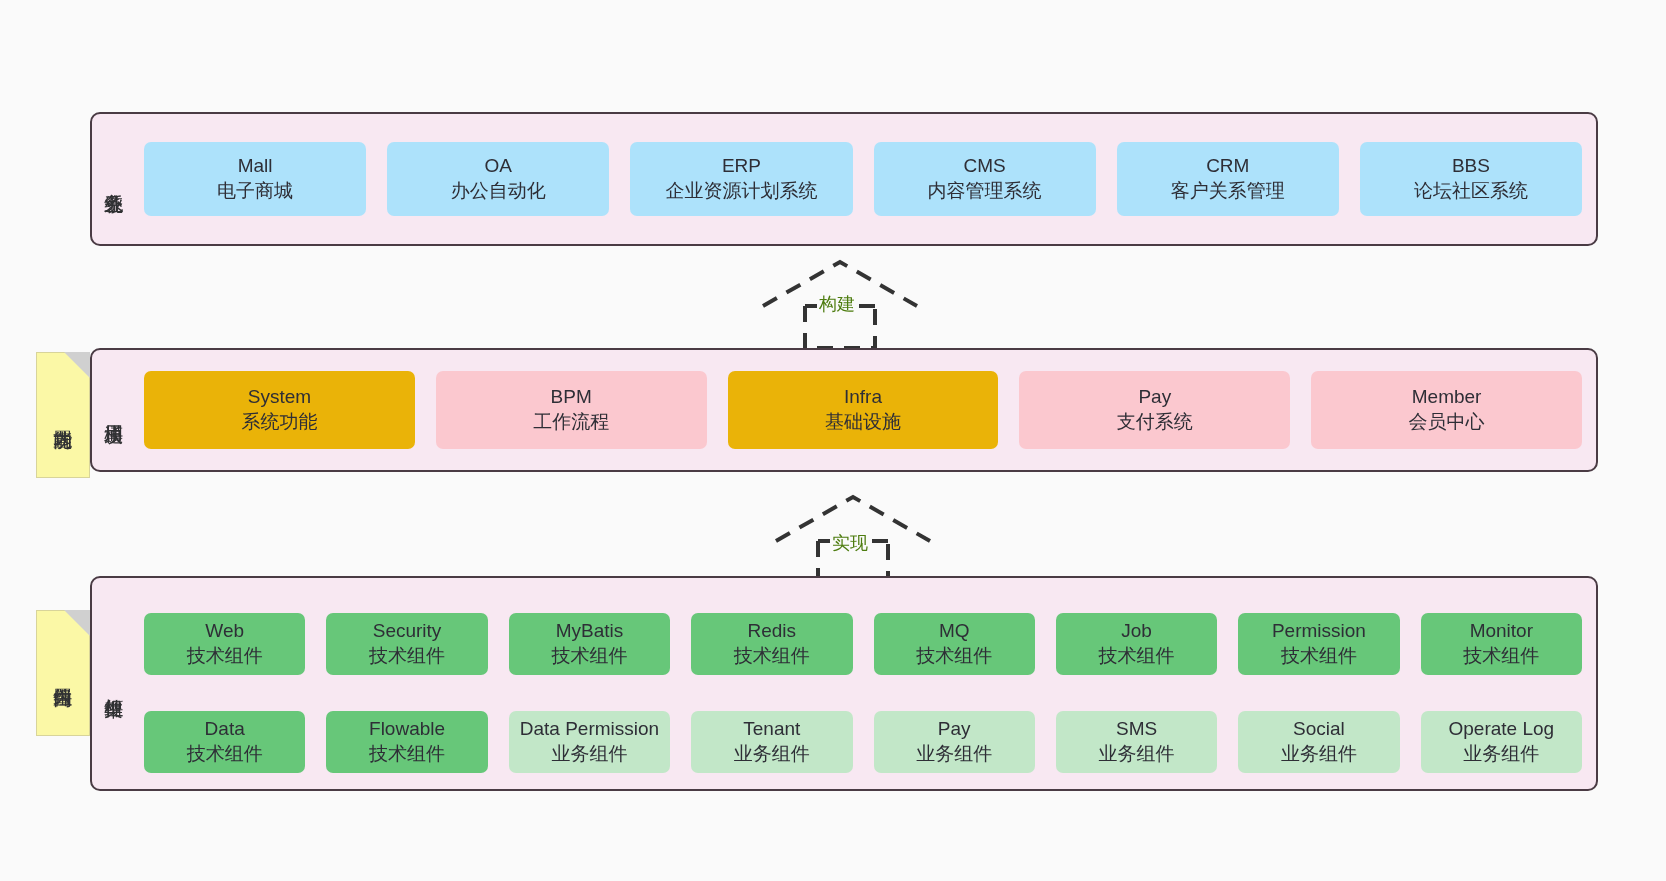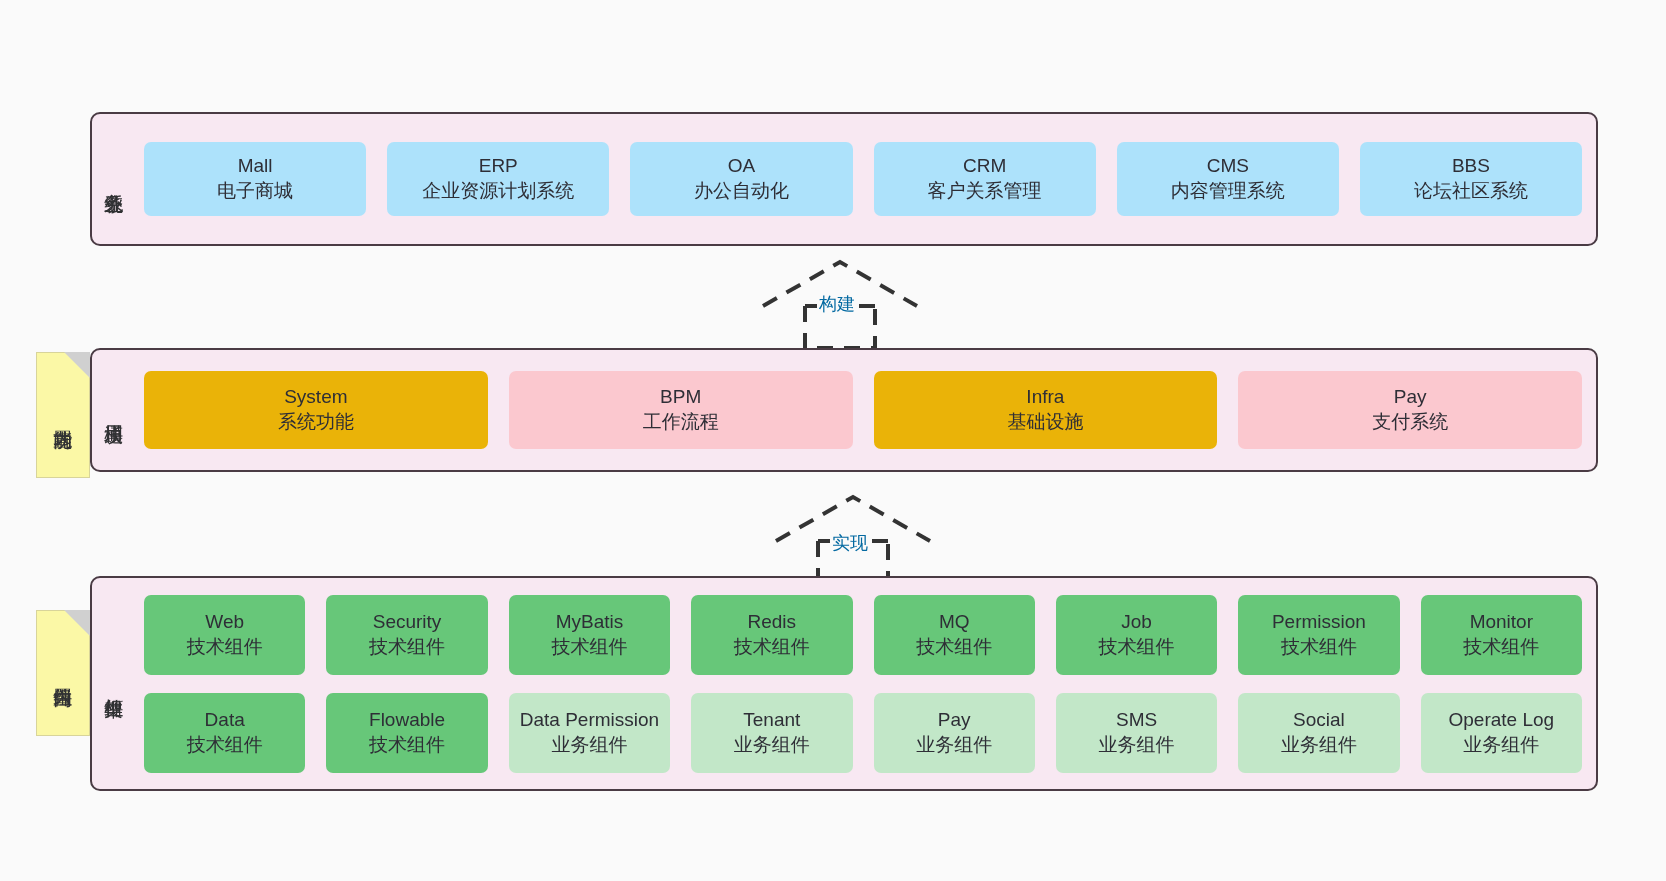--- a/index.html
+++ b/index.html
@@ -88,21 +88,21 @@
   .c-lightgreen  { background: #c2e7c8; }
 
   
   #layer-business   { left: 90px;  top: 112px; width: 1508px; height: 134px; }
   #layer-business .row { height: 74px; }
 
   #layer-common     { left: 90px;  top: 348px; width: 1508px; height: 124px; }
   #layer-common .row { height: 78px; }
 
   #layer-framework  { left: 90px;  top: 576px; width: 1508px; height: 215px; }
-  #layer-framework .row { height: 80px; }
+  #layer-framework .row { height: 80px; align-items: flex-end; }
 
   
   .note {
     position: absolute;
     background: #fbf8a6;
     border: 1px solid #d8d49a;
     display: flex;
     align-items: center;
     justify-content: center;
     font-size: 19px;
@@ -127,21 +127,21 @@
   
   .arrow {
     position: absolute;
     width: 170px;
     height: 95px;
   }
   .arrow svg { display: block; overflow: visible; }
   .arrow-label {
     position: absolute;
     font-size: 18px;
-    color: #0369a1;
+    color: #4d7c0f;
     background: #fafafa;
     padding: 0 2px;
     white-space: nowrap;
   }
   #arrow-build { left: 755px; top: 256px; }
   #arrow-build .arrow-label { left: 62px; top: 36px; }
   #arrow-impl  { left: 768px; top: 491px; }
   #arrow-impl  .arrow-label { left: 62px; top: 40px; text-align: center; }
 </style>
 </head>
@@ -151,34 +151,34 @@
 
   <div class="layer" id="layer-business">
     <div class="layer-title">业务系统</div>
     <div class="layer-body">
       <div class="row">
         <div class="cell c-blue">
           <span class="l1">Mall</span>
           <span class="l2">电子商城</span>
         </div>
         <div class="cell c-blue">
+          <span class="l1">OA</span>
+          <span class="l2">办公自动化</span>
+        </div>
+        <div class="cell c-blue">
           <span class="l1">ERP</span>
           <span class="l2">企业资源计划系统</span>
         </div>
         <div class="cell c-blue">
-          <span class="l1">OA</span>
-          <span class="l2">办公自动化</span>
+          <span class="l1">CMS</span>
+          <span class="l2">内容管理系统</span>
         </div>
         <div class="cell c-blue">
           <span class="l1">CRM</span>
           <span class="l2">客户关系管理</span>
-        </div>
-        <div class="cell c-blue">
-          <span class="l1">CMS</span>
-          <span class="l2">内容管理系统</span>
         </div>
         <div class="cell c-blue">
           <span class="l1">BBS</span>
           <span class="l2">论坛社区系统</span>
         </div>
       </div>
     </div>
   </div>
 
   <div class="arrow" id="arrow-build">
@@ -207,20 +207,24 @@
           <span class="l2">工作流程</span>
         </div>
         <div class="cell c-red">
           <span class="l1">Infra</span>
           <span class="l2">基础设施</span>
         </div>
         <div class="cell c-pink">
           <span class="l1">Pay</span>
           <span class="l2">支付系统</span>
         </div>
+        <div class="cell c-pink">
+          <span class="l1">Member</span>
+          <span class="l2">会员中心</span>
+        </div>
       </div>
     </div>
   </div>
 
   <div class="arrow" id="arrow-impl">
     <svg width="170" height="95" viewBox="0 0 170 95">
       <path d="M8 50 L85 6 L162 50" fill="none" stroke="#333333" stroke-width="4" stroke-dasharray="16 11" stroke-linecap="butt"></path>
       <path d="M50 50 L50 92 L120 92 L120 50" fill="none" stroke="#333333" stroke-width="4" stroke-dasharray="16 11" stroke-linecap="butt"></path>
       <path d="M50 50 L120 50" fill="none" stroke="#333333" stroke-width="4" stroke-dasharray="16 11" stroke-linecap="butt"></path>
     </svg>

